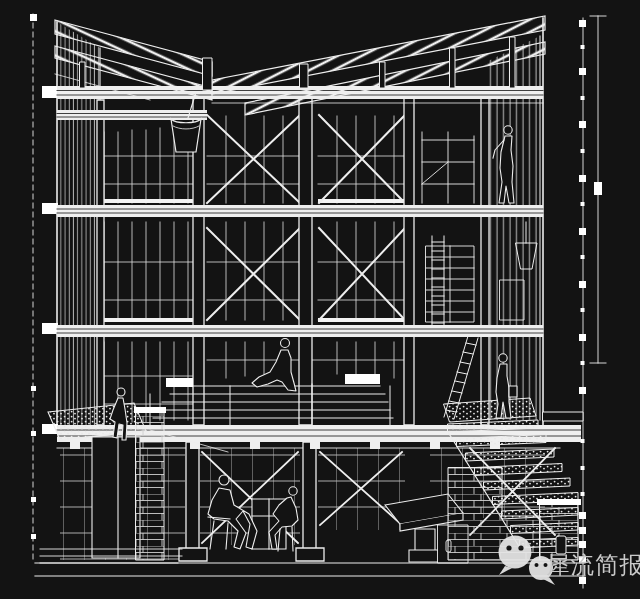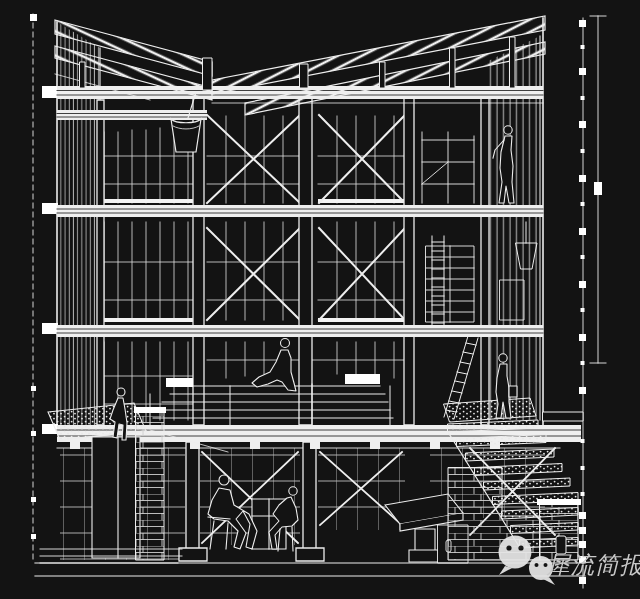--- a/index.html
+++ b/index.html
@@ -1,17 +1,17 @@
 <!DOCTYPE html>
 <html><head>
 <meta charset="utf-8">
 <style>
   html,body{margin:0;padding:0;background:#000;}
   .stage{position:relative;width:640px;height:599px;overflow:hidden;background:#131313;
-         font-family:"Liberation Sans", sans-serif;font-style:italic;}
+         font-family:"Liberation Sans", sans-serif;}
   svg{position:absolute;left:0;top:0;display:block;}
   svg *{vector-effect:non-scaling-stroke;}
   .wm-text{font-family:"DejaVu Sans","Liberation Sans",sans-serif;font-size:23.5px;letter-spacing:1px;}
 </style>
 </head>
 <body>
 
 <div class="stage">
 <svg width="640" height="599" viewBox="0 0 640 599" stroke="#ededed" fill="none" stroke-width="1" stroke-linecap="square">
 

